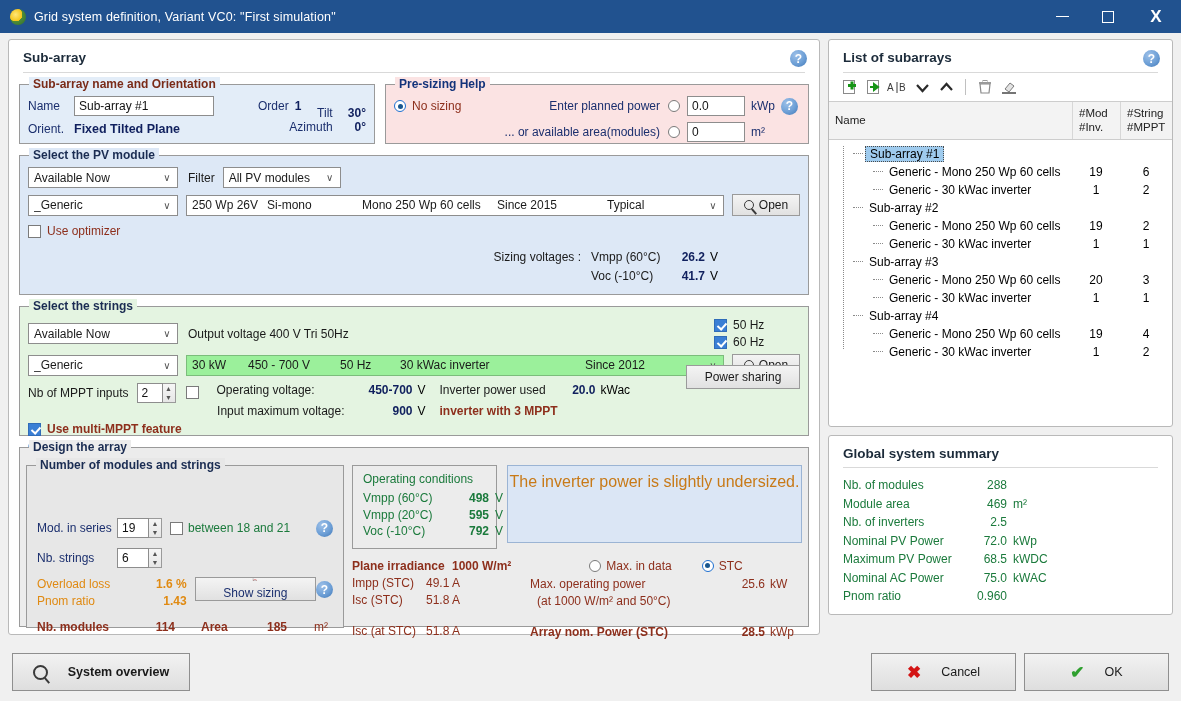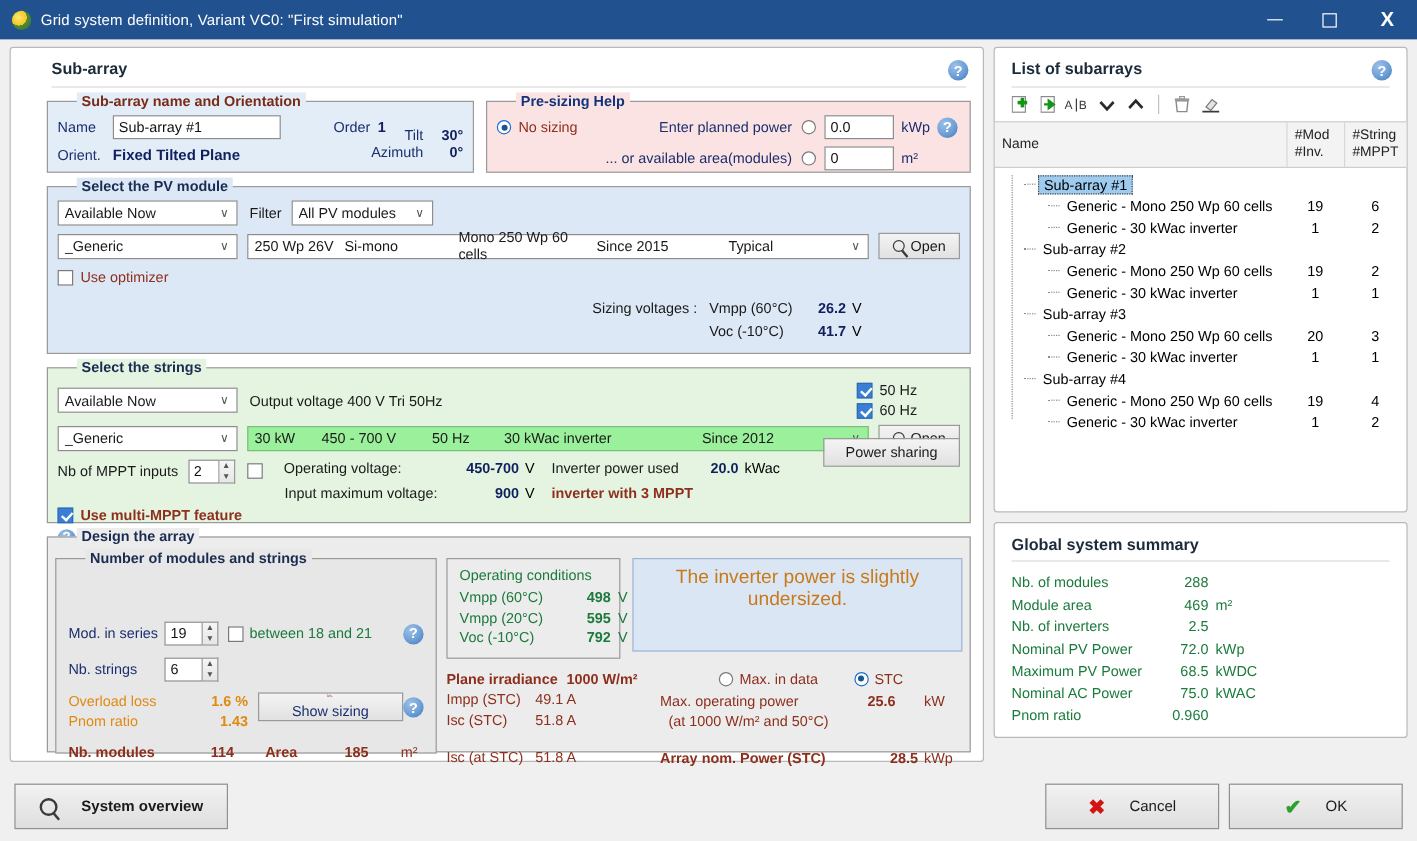--- a/index.html
+++ b/index.html
@@ -75,21 +75,21 @@
   .help-icon.sm { width: 15px; height: 15px; font-size: 11px; flex-basis: 15px; }
 
   
   .grp {
     position: relative;
     border: 1px solid #9a9a9a;
     margin: 11px 10px 0 10px;
     padding: 10px 8px 8px 8px;
   }
   .grp > .lgd {
-    position: absolute; top: -8px; left: 24px;
+    position: absolute; top: -8px; left: 9px;
     background: inherit;
     padding: 0 4px;
     font-weight: bold; font-size: 12px;
   }
   .grp.dark-legend > .lgd { color: #7a2b18; }
   .grp.blue-legend > .lgd { color: #13337a; }
   .grp.navy-legend > .lgd { color: #1a2c52; }
 
   .g-name   { background: #e3edf8; }
   .g-presz  { background: #fbe3e3; }
@@ -266,21 +266,21 @@
       </div>
     <div class="winbtn">
         <span class="max-glyph"></span>
       </div>
     <div class="winbtn close">X</div>
   </div>
 
   <div class="body">
 
     <div class="col-left">
-      <div class="card" style="height:596px; position:relative;padding-left:20px;">
+      <div class="card" style="height:596px; position:relative;">
 
         <div style="display:flex; align-items:flex-start;">
           <div class="card-title">Sub-array</div>
           <div style="flex:1"></div>
           <div style="padding:10px 12px 0 0;">
             <div class="help-icon">?</div>
           </div>
         </div>
         <div class="card-rule"></div>
 
@@ -580,21 +580,21 @@
 
                 <div style="flex:1; color:#8d2f1c;">
                   <div class="row" style="justify-content:center;">
                     <span class="radio"></span>
                     <span style="margin-left:5px;">Max. in data</span>
                     <span class="radio on" style="margin-left:30px;"></span>
                     <span style="margin-left:5px;">STC</span>
                   </div>
                   <div class="row" style="margin-top:4px;">
                     <span style="flex:1;">Max. operating power</span>
-                    <span style="font-weight:bold; width:42px; text-align:left;">25.6</span>
+                    <span style="font-weight:normal; width:42px; text-align:right;">25.6</span>
                     <span style="margin-left:5px; width:32px;">kW</span>
                   </div>
                   <div style="margin-top:3px; padding-left:7px;">(at 1000 W/m²  and 50°C)</div>
                   <div class="row" style="margin-top:17px; font-weight:bold;">
                     <span style="flex:1;">Array nom. Power (STC)</span>
                     <span style="width:42px; text-align:right;">28.5</span>
                     <span style="margin-left:5px; width:32px; font-weight:normal;">kWp</span>
                   </div>
                 </div>
               </div>

